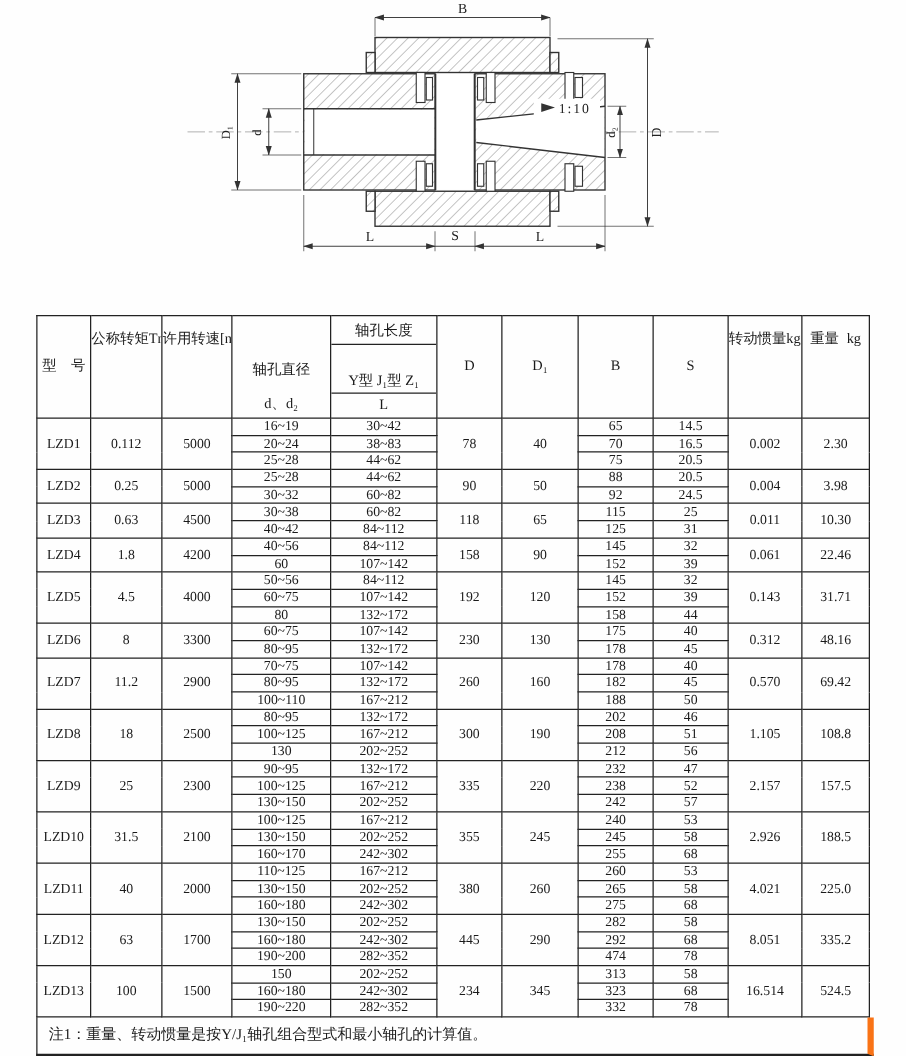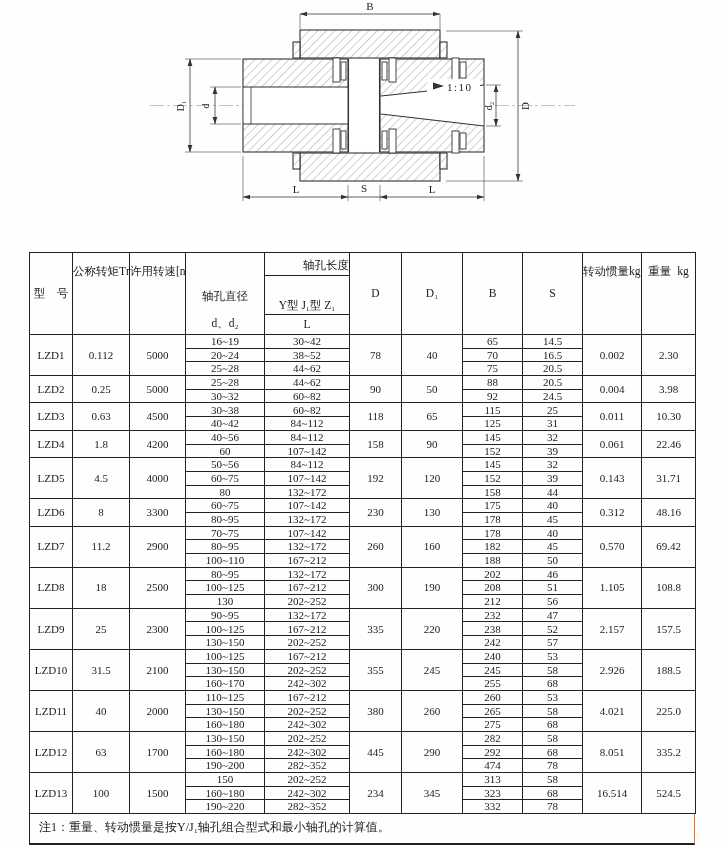--- a/index.html
+++ b/index.html
@@ -12,27 +12,27 @@
              letter-spacing:.5px;color:#111;white-space:nowrap;}
   .unit{position:absolute;right:88px;top:2px;font-size:13px;}
   .tbl-wrap{position:absolute;top:252px;left:29px;width:667px;}
   table{border-collapse:collapse;width:666px;table-layout:fixed;}
   th,td{border:1px solid #222;text-align:center;padding:0;font-weight:normal;
         font-size:11px;line-height:1.15;overflow:hidden;white-space:nowrap;}
   thead th{height:58px;vertical-align:middle;font-size:11.5px;}
   th .stack{display:flex;justify-content:space-evenly;height:58px;}
   th .stack div{line-height:1.1;}
   th.len-th{padding:0;}
-  .len-top{height:20px;line-height:20px;border-bottom:1px solid #222;text-align:right;}
+  .len-top{height:20px;line-height:20px;border-bottom:1px solid #222;}
   .len-mid{height:18px;line-height:18px;border-bottom:1px solid #222;margin-top:20px;}
   .len-bot{height:18px;line-height:18px;}
   .bore-top{height:38px;line-height:38px;margin-top:24px;}
   .bore-bot{height:19px;line-height:17px;}
   tbody td{height:12.7px;line-height:12.5px;font-size:11px;}
-  .notes{width:664px;border-left:1px solid #222;border-right:1px solid #f97316;
+  .notes{width:664px;border-left:1px solid #222;border-right:5px solid #f97316;
          border-bottom:2px solid #222;font-size:12px;padding:4px 0 6px 0;line-height:1.55;}
   .note-1{padding-left:9px;}
   .note-2{padding-left:22px;}
   svg text{font-family:"Liberation Serif","DejaVu Serif",serif;}
 </style>
 </head>
 <body>
 
 <div class="page">
 
@@ -220,21 +220,21 @@
             <td>30~42</td>
             <td rowspan="3">78</td>
             <td rowspan="3">40</td>
             <td>65</td>
             <td>14.5</td>
             <td rowspan="3">0.002</td>
             <td rowspan="3">2.30</td>
           </tr>
           <tr>
             <td>20~24</td>
-            <td>38~52</td>
+            <td>38~83</td>
             <td>70</td>
             <td>16.5</td>
           </tr>
           <tr>
             <td>25~28</td>
             <td>44~62</td>
             <td>75</td>
             <td>20.5</td>
           </tr>
           <tr>

